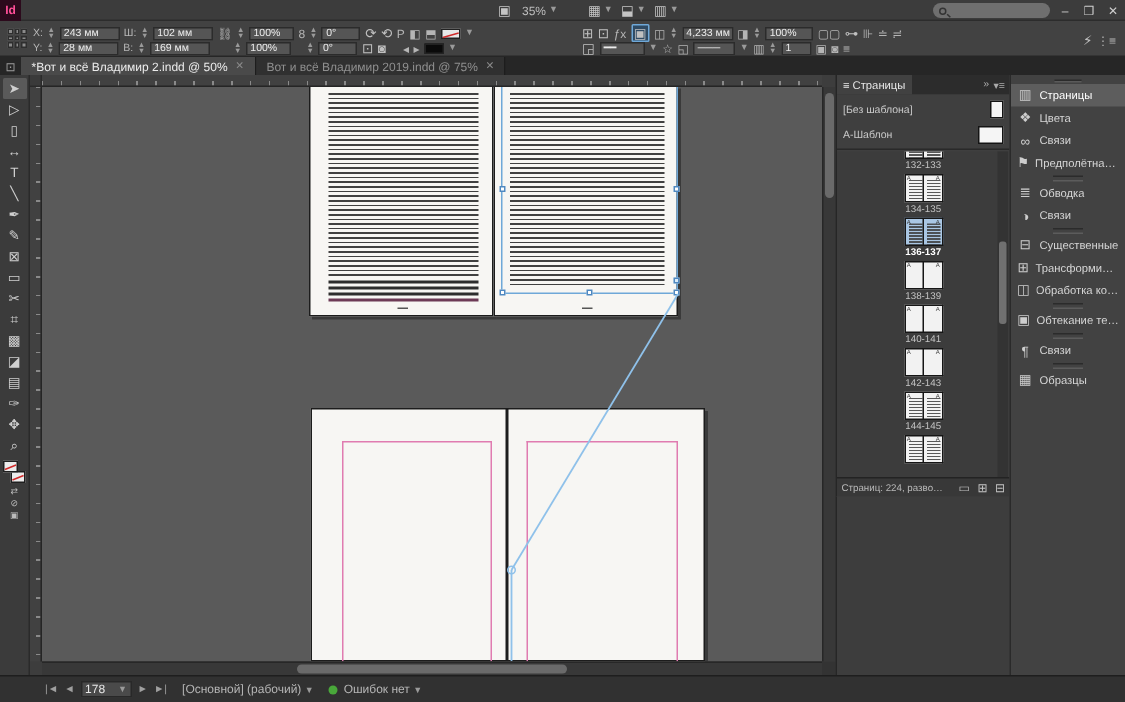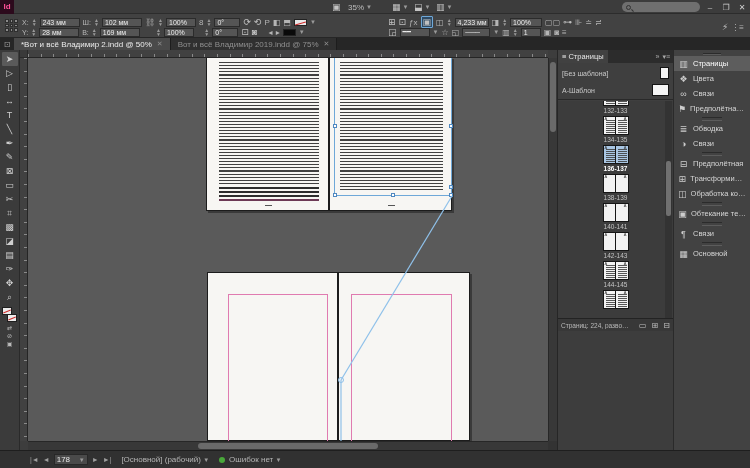--- a/index.html
+++ b/index.html
@@ -556,21 +556,21 @@
           <span class="dlabel">Обводка</span>
         </div>
 
         <div class="dock-item">
           <span class="dico">◑</span>
           <span class="dlabel">Связи</span>
         </div>
       <div class="dock-divider"></div>
         <div class="dock-item">
           <span class="dico">⊟</span>
-          <span class="dlabel">Предполётная</span>
+          <span class="dlabel">Существенные</span>
         </div>
 
         <div class="dock-item">
           <span class="dico">⊞</span>
           <span class="dlabel">Трансформирование</span>
         </div>
 
         <div class="dock-item">
           <span class="dico">◫</span>
           <span class="dlabel">Обработка контуров</span>
@@ -581,21 +581,21 @@
           <span class="dlabel">Обтекание текстом</span>
         </div>
       <div class="dock-divider"></div>
         <div class="dock-item">
           <span class="dico">¶</span>
           <span class="dlabel">Связи</span>
         </div>
       <div class="dock-divider"></div>
         <div class="dock-item">
           <span class="dico">▦</span>
-          <span class="dlabel">Основной</span>
+          <span class="dlabel">Образцы</span>
         </div>
       </div>
   </div>
 
   <div id="statusbar">
     <span style="width:30px;"></span>
     <span class="sico" style="margin-right:4px;">|◄</span>
     <span class="sico" style="margin-right:4px;">◄</span>
     <span id="pagefield">
       <span>178</span>

